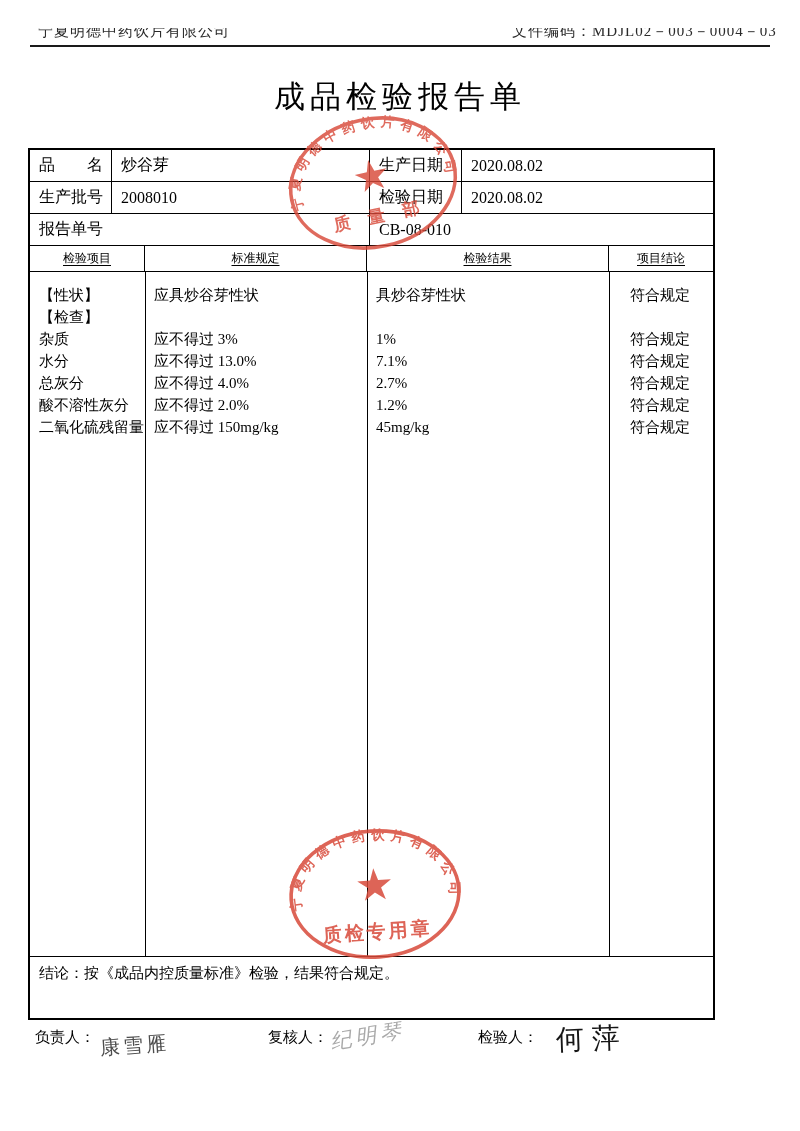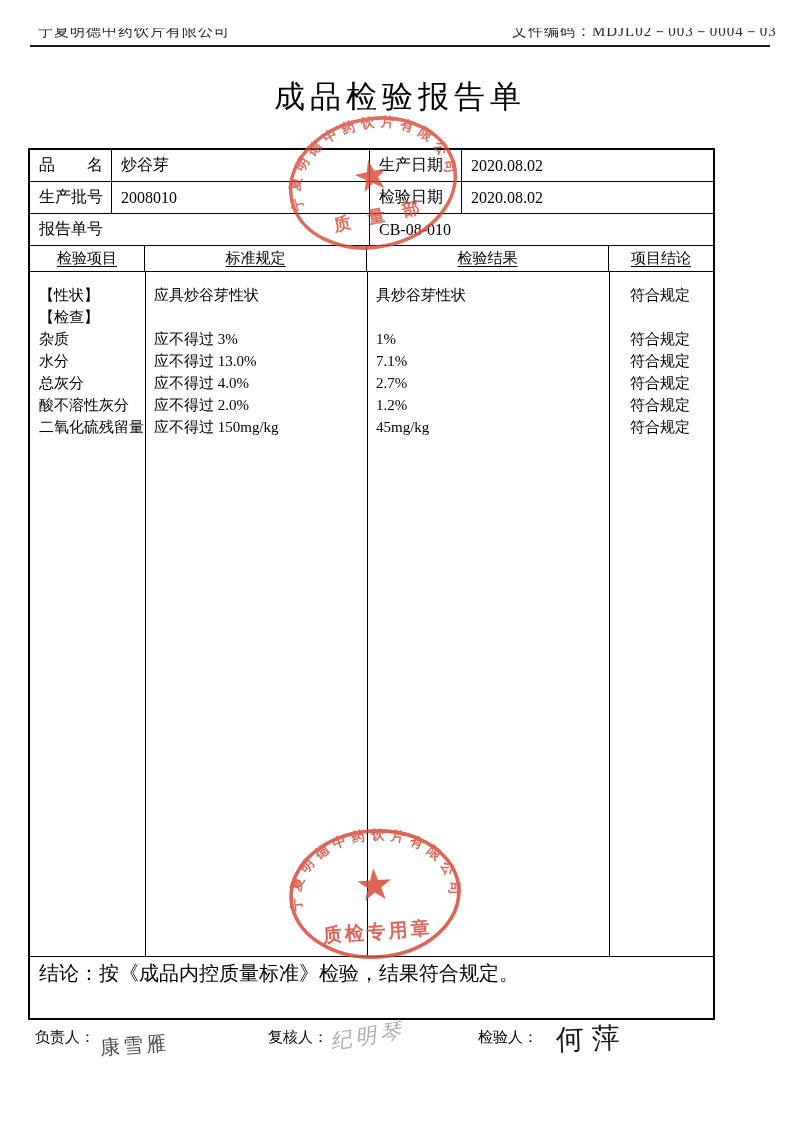--- a/index.html
+++ b/index.html
@@ -23,37 +23,37 @@
   .trow { display:flex; border-bottom:1px solid #000; height:32px; align-items:center; }
   .tcell { height:100%; display:flex; align-items:center; padding-left:9px; }
   .brd-r { border-right:1px solid #000; }
   .w-label { width:82px; }
   .w-value { width:258px; }
   .w-dlabel { width:92px; }
   .w-dvalue { flex:1; }
   .w-rlabel { width:340px; }
   .w-rvalue { flex:1; }
   
-  .res-head { display:flex; height:26px; border-bottom:1px solid #000; font-size:15px; }
+  .res-head { display:flex; height:26px; border-bottom:1px solid #000; font-size:12px; }
   .res-head .hc { display:flex; align-items:center; justify-content:center; height:100%;
     text-decoration:underline; text-underline-offset:3px; }
   .hc1 { width:115px; border-right:1px solid #000; }
   .hc2 { width:222px; border-right:1px solid #000; }
   .hc3 { width:242px; border-right:1px solid #000; }
   .hc4 { width:104px; }
   
   .res-body { position:relative; height:684px; }
   .vline { position:absolute; top:0; bottom:0; width:1px; background:#000; }
   .vl1 { left:115px; } .vl2 { left:337px; } .vl3 { left:579px; }
   .body-grid { display:grid; grid-template-columns:115px 222px 242px 104px;
     padding-top:12px; font-size:15px; line-height:22px; }
   .body-grid .bc { padding-left:9px; white-space:nowrap; }
   .body-grid .bc4 { padding-left:21px; }
   
-  .concl-row { height:34px; display:flex; align-items:center; padding-left:9px; font-size:20px; }
+  .concl-row { height:34px; display:flex; align-items:center; padding-left:9px; font-size:15px; }
   
   .sig-row { position:absolute; top:1024px; left:0; width:800px; height:70px; font-size:15px; }
   .sig-label { position:absolute; top:4px; }
   .sig-name { position:absolute; white-space:nowrap; }
   .lbl-resp { left:35px; }  .lbl-rev { left:268px; }  .lbl-insp { left:478px; }
   .name-resp { left:100px; top:8px; font-size:20px; color:#4d4d4d; letter-spacing:3px; transform:rotate(-4deg); }
   .name-rev  { left:330px; top:-2px; font-size:21px; color:#a9a9a9; font-style:italic; letter-spacing:4px; transform:rotate(-9deg); }
   .name-insp { left:556px; top:-4px; font-size:28px; color:#161616; letter-spacing:8px; transform:rotate(-2deg); }
   
   .stamp { position:absolute; pointer-events:none; }

